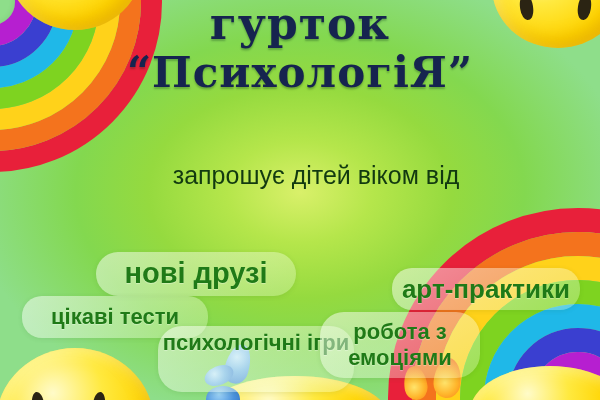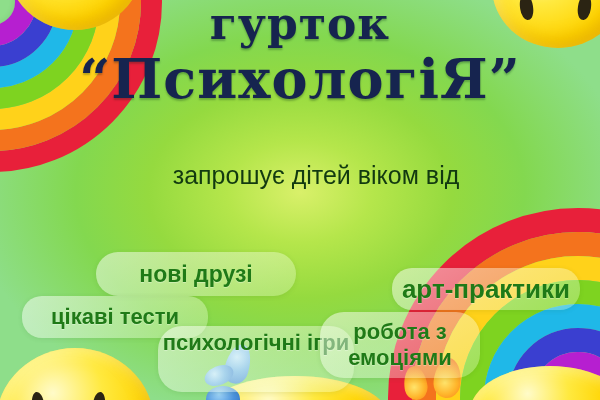--- a/index.html
+++ b/index.html
@@ -84,21 +84,21 @@
   }
   .headline {
     font-family:"DejaVu Serif", serif;
     font-weight:bold;
     color:#16244f;
     letter-spacing:1px;
     line-height:1.0;
     text-shadow:0 2px 2px rgba(0,40,20,.28);
   }
   #headline-1 { font-size:44px; }
-  #headline-2 { font-size:54px; margin-top:6px; }
+  #headline-2 { font-size:42px; margin-top:6px; }
 
   
   #subtitle-block {
     position:absolute; left:16px; top:158px; width:600px;
     text-align:center; z-index:12;
   }
   .subtitle {
     font-family:"Liberation Sans", sans-serif;
     font-size:25px; color:#123a10; line-height:1.42;
   }
@@ -112,21 +112,21 @@
     box-shadow:0 1px 5px rgba(40,90,20,.10);
   }
   .bubble span {
     font-family:"Liberation Sans", sans-serif;
     font-weight:bold; color:#1f7a17;
     text-align:center; line-height:1.16;
     text-shadow:0 1px 1px rgba(255,255,255,.35);
   }
 
   #bubble-new-friends { left:96px;  top:252px; width:200px; height:44px; }
-  #bubble-new-friends span { font-size:23px; }
+  #bubble-new-friends span { font-size:29px; }
 
   #bubble-tests { left:22px; top:296px; width:186px; height:42px; border-radius:20px; }
   #bubble-tests span { font-size:22px; }
 
   #bubble-games { left:158px; top:326px; width:196px; height:66px;
                   border-radius:24px; align-items:flex-start; padding-top:4px; }
   #bubble-games span { font-size:22px; }
 
   #bubble-art { left:392px; top:268px; width:188px; height:42px; border-radius:20px; }
   #bubble-art span { font-size:26px; }

